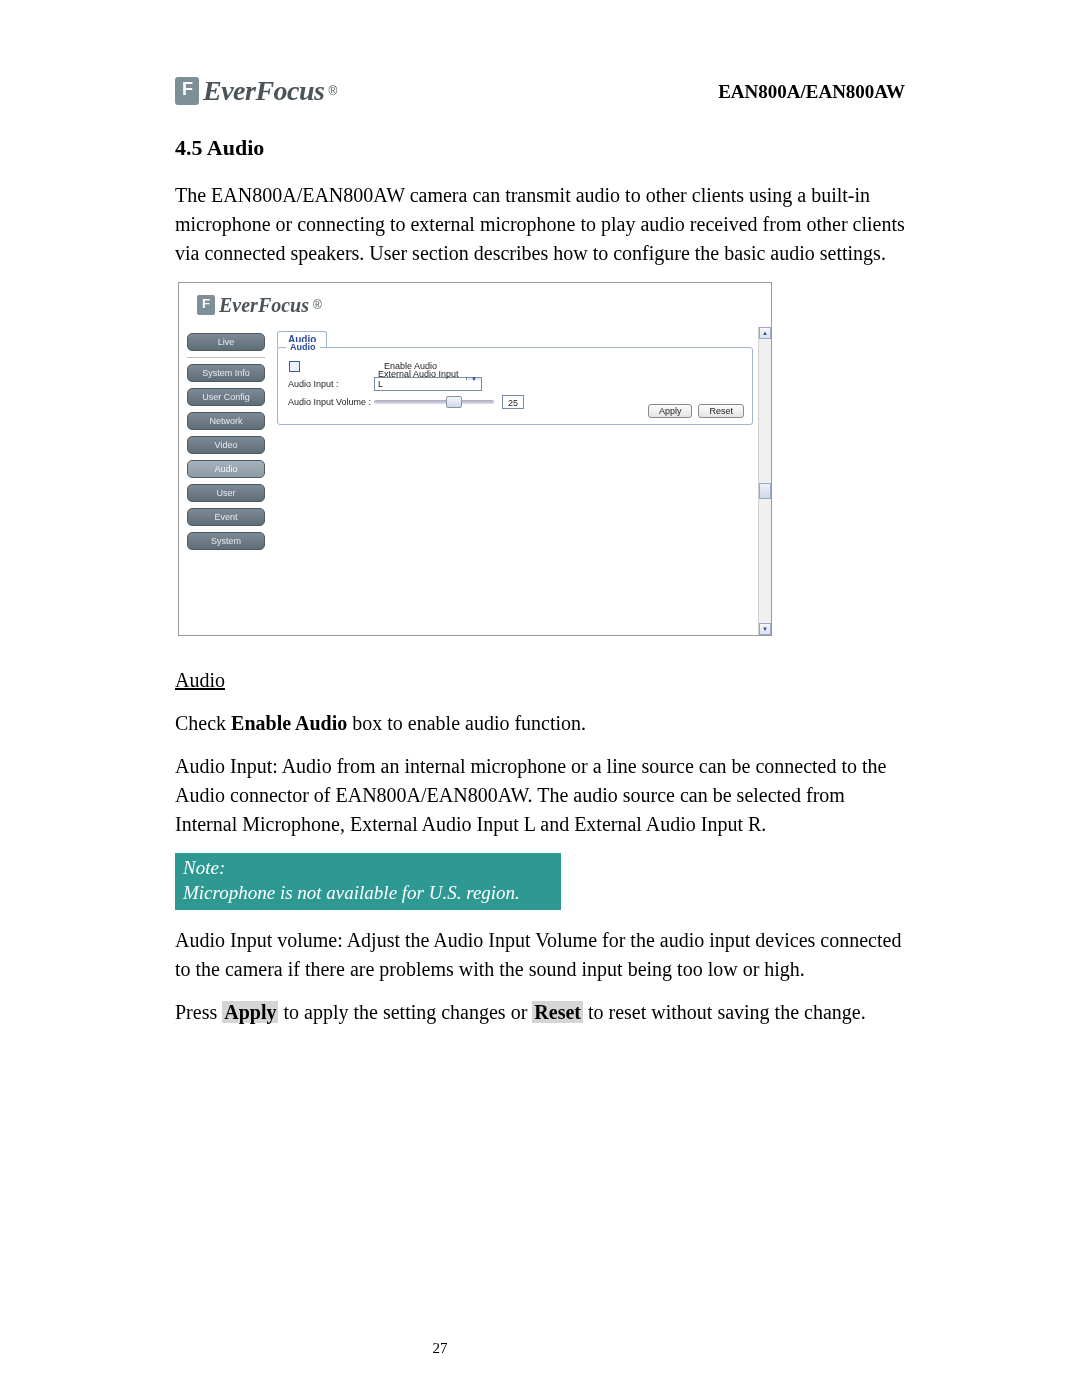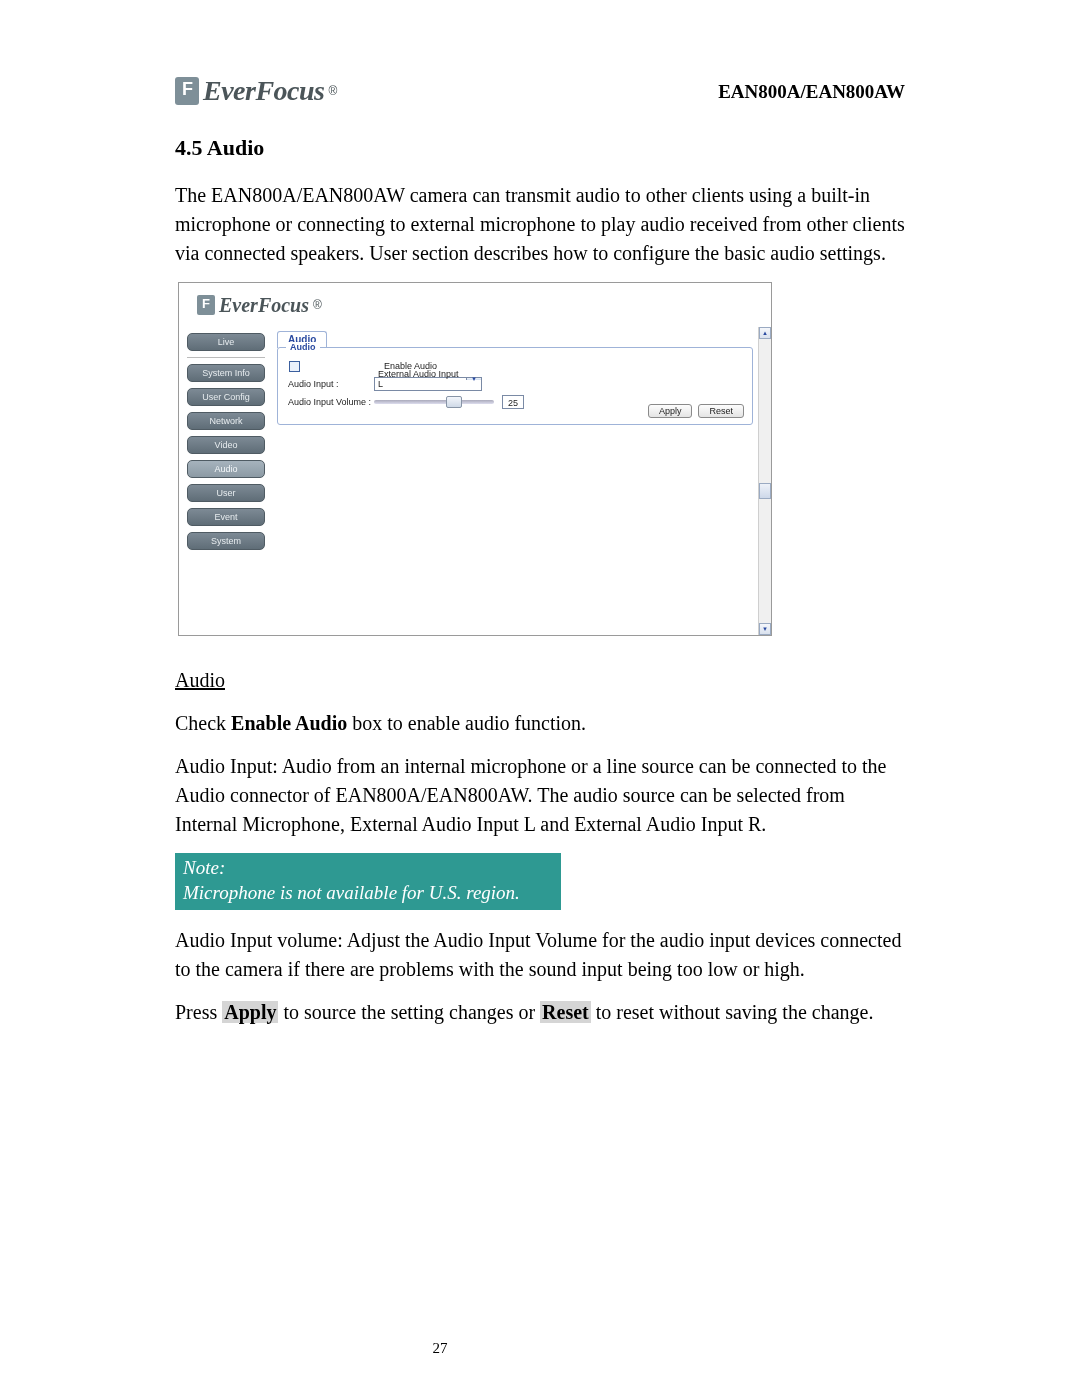--- a/index.html
+++ b/index.html
@@ -414,17 +414,17 @@
   <p class="para">Audio Input: Audio from an internal microphone or a line source can be connected to the Audio connector of EAN800A/EAN800AW. The audio source can be selected from Internal Microphone, External Audio Input L and External Audio Input R.</p>
 
   <div class="note-box">
     <div>Note:</div>
     <div>Microphone is not available for U.S. region.</div>
   </div>
 
   <p class="para">Audio Input volume: Adjust the Audio Input Volume for the audio input devices connected to the camera if there are problems with the sound input being too low or high.</p>
 
   <p class="para">
-    <span>Press </span><span class="bold grey-bg">Apply</span><span> to source the setting changes or </span><span class="bold grey-bg">Reset</span><span> to reset without saving the change.</span>
+    <span>Press </span><span class="bold grey-bg">Apply</span><span> to apply the setting changes or </span><span class="bold grey-bg">Reset</span><span> to reset without saving the change.</span>
   </p>
 
   <div class="page-num">27</div>
 </div>
 
 </body></html>

